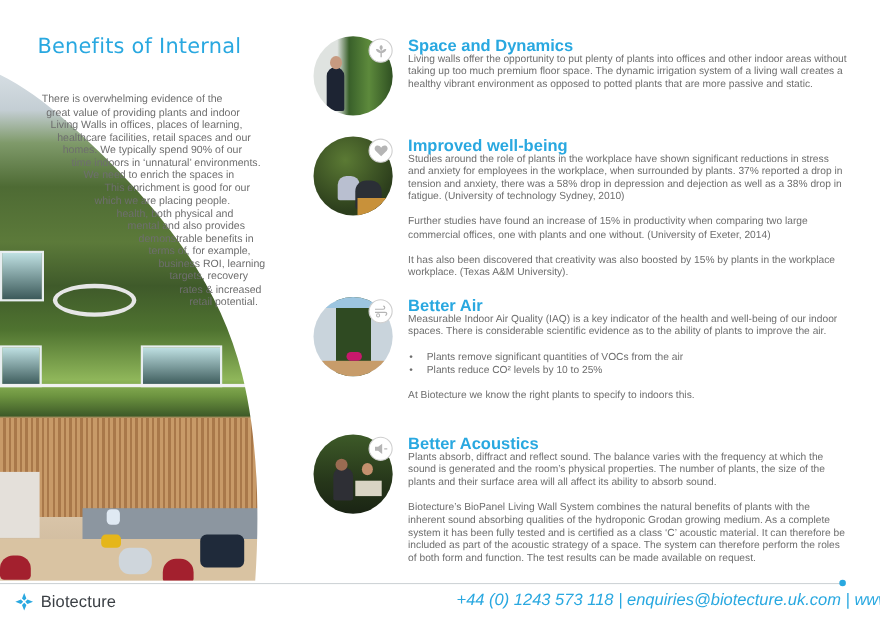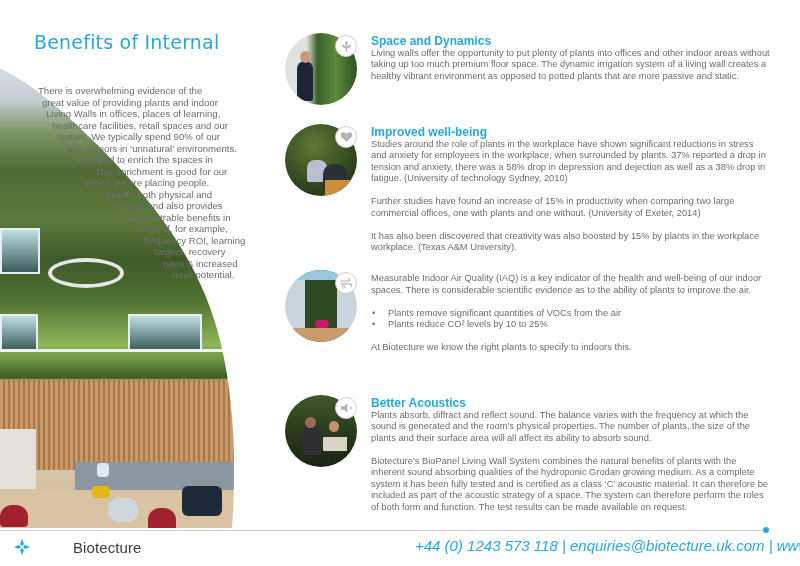--- a/index.html
+++ b/index.html
@@ -21,30 +21,30 @@
   .mask{position:absolute;left:0;top:0;width:800px;height:566px;pointer-events:none;}
   
   .title{position:absolute;left:34px;top:33px;font-size:19px;line-height:19px;color:#29a8e0;font-family:"DejaVu Sans",sans-serif;letter-spacing:0.2px;}
   .intro{position:absolute;left:30px;top:85px;width:230px;font-size:9.6px;line-height:11.5px;color:#6e6e6e;}
   .intro .ln{display:block;white-space:nowrap;}
   
   .section{position:absolute;left:280px;width:500px;}
   .thumb{position:absolute;left:5px;width:72px;height:72px;border-radius:50%;overflow:hidden;}
   .badge{position:absolute;width:20px;height:20px;border-radius:50%;background:#ffffff;border:1.5px solid #cfcfcf;display:flex;align-items:center;justify-content:center;}
   .sec-body{position:absolute;left:91px;width:400px;}
-  .sec-title{font-size:12px;font-weight:bold;color:#29a8e0;line-height:11.5px;}
+  .sec-title{font-size:15px;font-weight:bold;color:#29a8e0;line-height:11.5px;}
   .sec-p{font-size:9.3px;line-height:11.5px;color:#6e6e6e;margin:0;}
   .gap{height:11.5px;}
   .bullets{margin:0;padding:0;list-style:none;}
   .bullets li{font-size:9.3px;line-height:11.5px;color:#6e6e6e;position:relative;padding-left:17px;}
   .bullets li:before{content:"•";position:absolute;left:1px;}
   
   .rule{position:absolute;left:0;top:530px;width:767px;height:1px;background:#cfd4d7;}
   .dot{position:absolute;left:763px;top:527px;width:6px;height:6px;border-radius:50%;background:#29a8e0;}
-  .logo{position:absolute;left:13px;top:538px;display:flex;align-items:center;gap:36px;}
+  .logo{position:absolute;left:13px;top:538px;display:flex;align-items:center;}
   .logo-text{font-size:15px;color:#3a3f44;margin-left:6px;font-family:"Liberation Sans",sans-serif;letter-spacing:0.1px;}
   .contact{position:absolute;left:415px;top:537px;font-size:15px;color:#29a8e0;white-space:nowrap;font-style:italic;}
 </style>
 </head>
 <body>
 
 <div class="page">
 
   <div class="photo-panel">
     <div class="photo-bg"></div>
@@ -80,21 +80,21 @@
     <span class="ln" style="padding-left:22px">healthcare facilities, retail spaces and our</span>
     <span class="ln" style="padding-left:27px">homes. We typically spend 90% of our</span>
     <span class="ln" style="padding-left:35px">time indoors in ‘unnatural’ environments.</span>
     <span class="ln" style="padding-left:46px">We need to enrich the spaces in</span>
     <span class="ln" style="padding-left:65px">This enrichment is good for our</span>
     <span class="ln" style="padding-left:56px">which we are placing people.</span>
     <span class="ln" style="padding-left:76px">health, both physical and</span>
     <span class="ln" style="padding-left:86px">mental and also provides</span>
     <span class="ln" style="padding-left:96px">demonstrable benefits in</span>
     <span class="ln" style="padding-left:105px">terms of, for example,</span>
-    <span class="ln" style="padding-left:114px">frequency ROI, learning</span>
+    <span class="ln" style="padding-left:114px">business ROI, learning</span>
     <span class="ln" style="padding-left:124px">targets, recovery</span>
     <span class="ln" style="padding-left:133px">rates &amp; increased</span>
     <span class="ln" style="padding-left:142px">retail potential.</span>
   </div>
 
   <div class="section" style="top:33px;">
     <div class="thumb" style="top:0;background:linear-gradient(90deg,#dfe3e0 0 30%,#39602a 45%,#5d8a3c 70%,#2f5022 100%);">
       <div style="position:absolute;left:12px;top:28px;width:16px;height:40px;background:#1d2433;border-radius:8px 8px 2px 2px;"></div>
       <div style="position:absolute;left:15px;top:18px;width:11px;height:12px;background:#c79a80;border-radius:50%;"></div>
     </div>
@@ -140,20 +140,21 @@
       <div style="position:absolute;left:30px;top:50px;width:14px;height:8px;background:#c8186c;border-radius:4px;"></div>
     </div>
     <div class="badge" style="left:55px;top:2px;">
       <svg width="13" height="12" viewBox="0 0 14 12">
           <path d="M1 4H9C11 4 11 1 9 1" stroke="#b5b5b5" stroke-width="1.2" fill="none"></path>
           <path d="M1 7H11C13 7 13 10 11 10" stroke="#b5b5b5" stroke-width="1.2" fill="none"></path>
           <circle cx="4" cy="10" r="1.5" fill="none" stroke="#b5b5b5" stroke-width="1"></circle>
         </svg>
     </div>
     <div class="sec-body" style="top:3px;">
+      <div class="sec-title">Better Air</div>
       <p class="sec-p">Measurable Indoor Air Quality (IAQ) is a key indicator of the health and well-being of our indoor spaces. There is considerable scientific evidence as to the ability of plants to improve the air.</p>
       <div class="gap"></div>
       <ul class="bullets">
         <li>Plants remove significant quantities of VOCs from the air</li>
         <li>Plants reduce CO² levels by 10 to 25%</li>
       </ul>
       <div class="gap"></div>
       <p class="sec-p">At Biotecture we know the right plants to specify to indoors this.</p>
     </div>
   </div>

